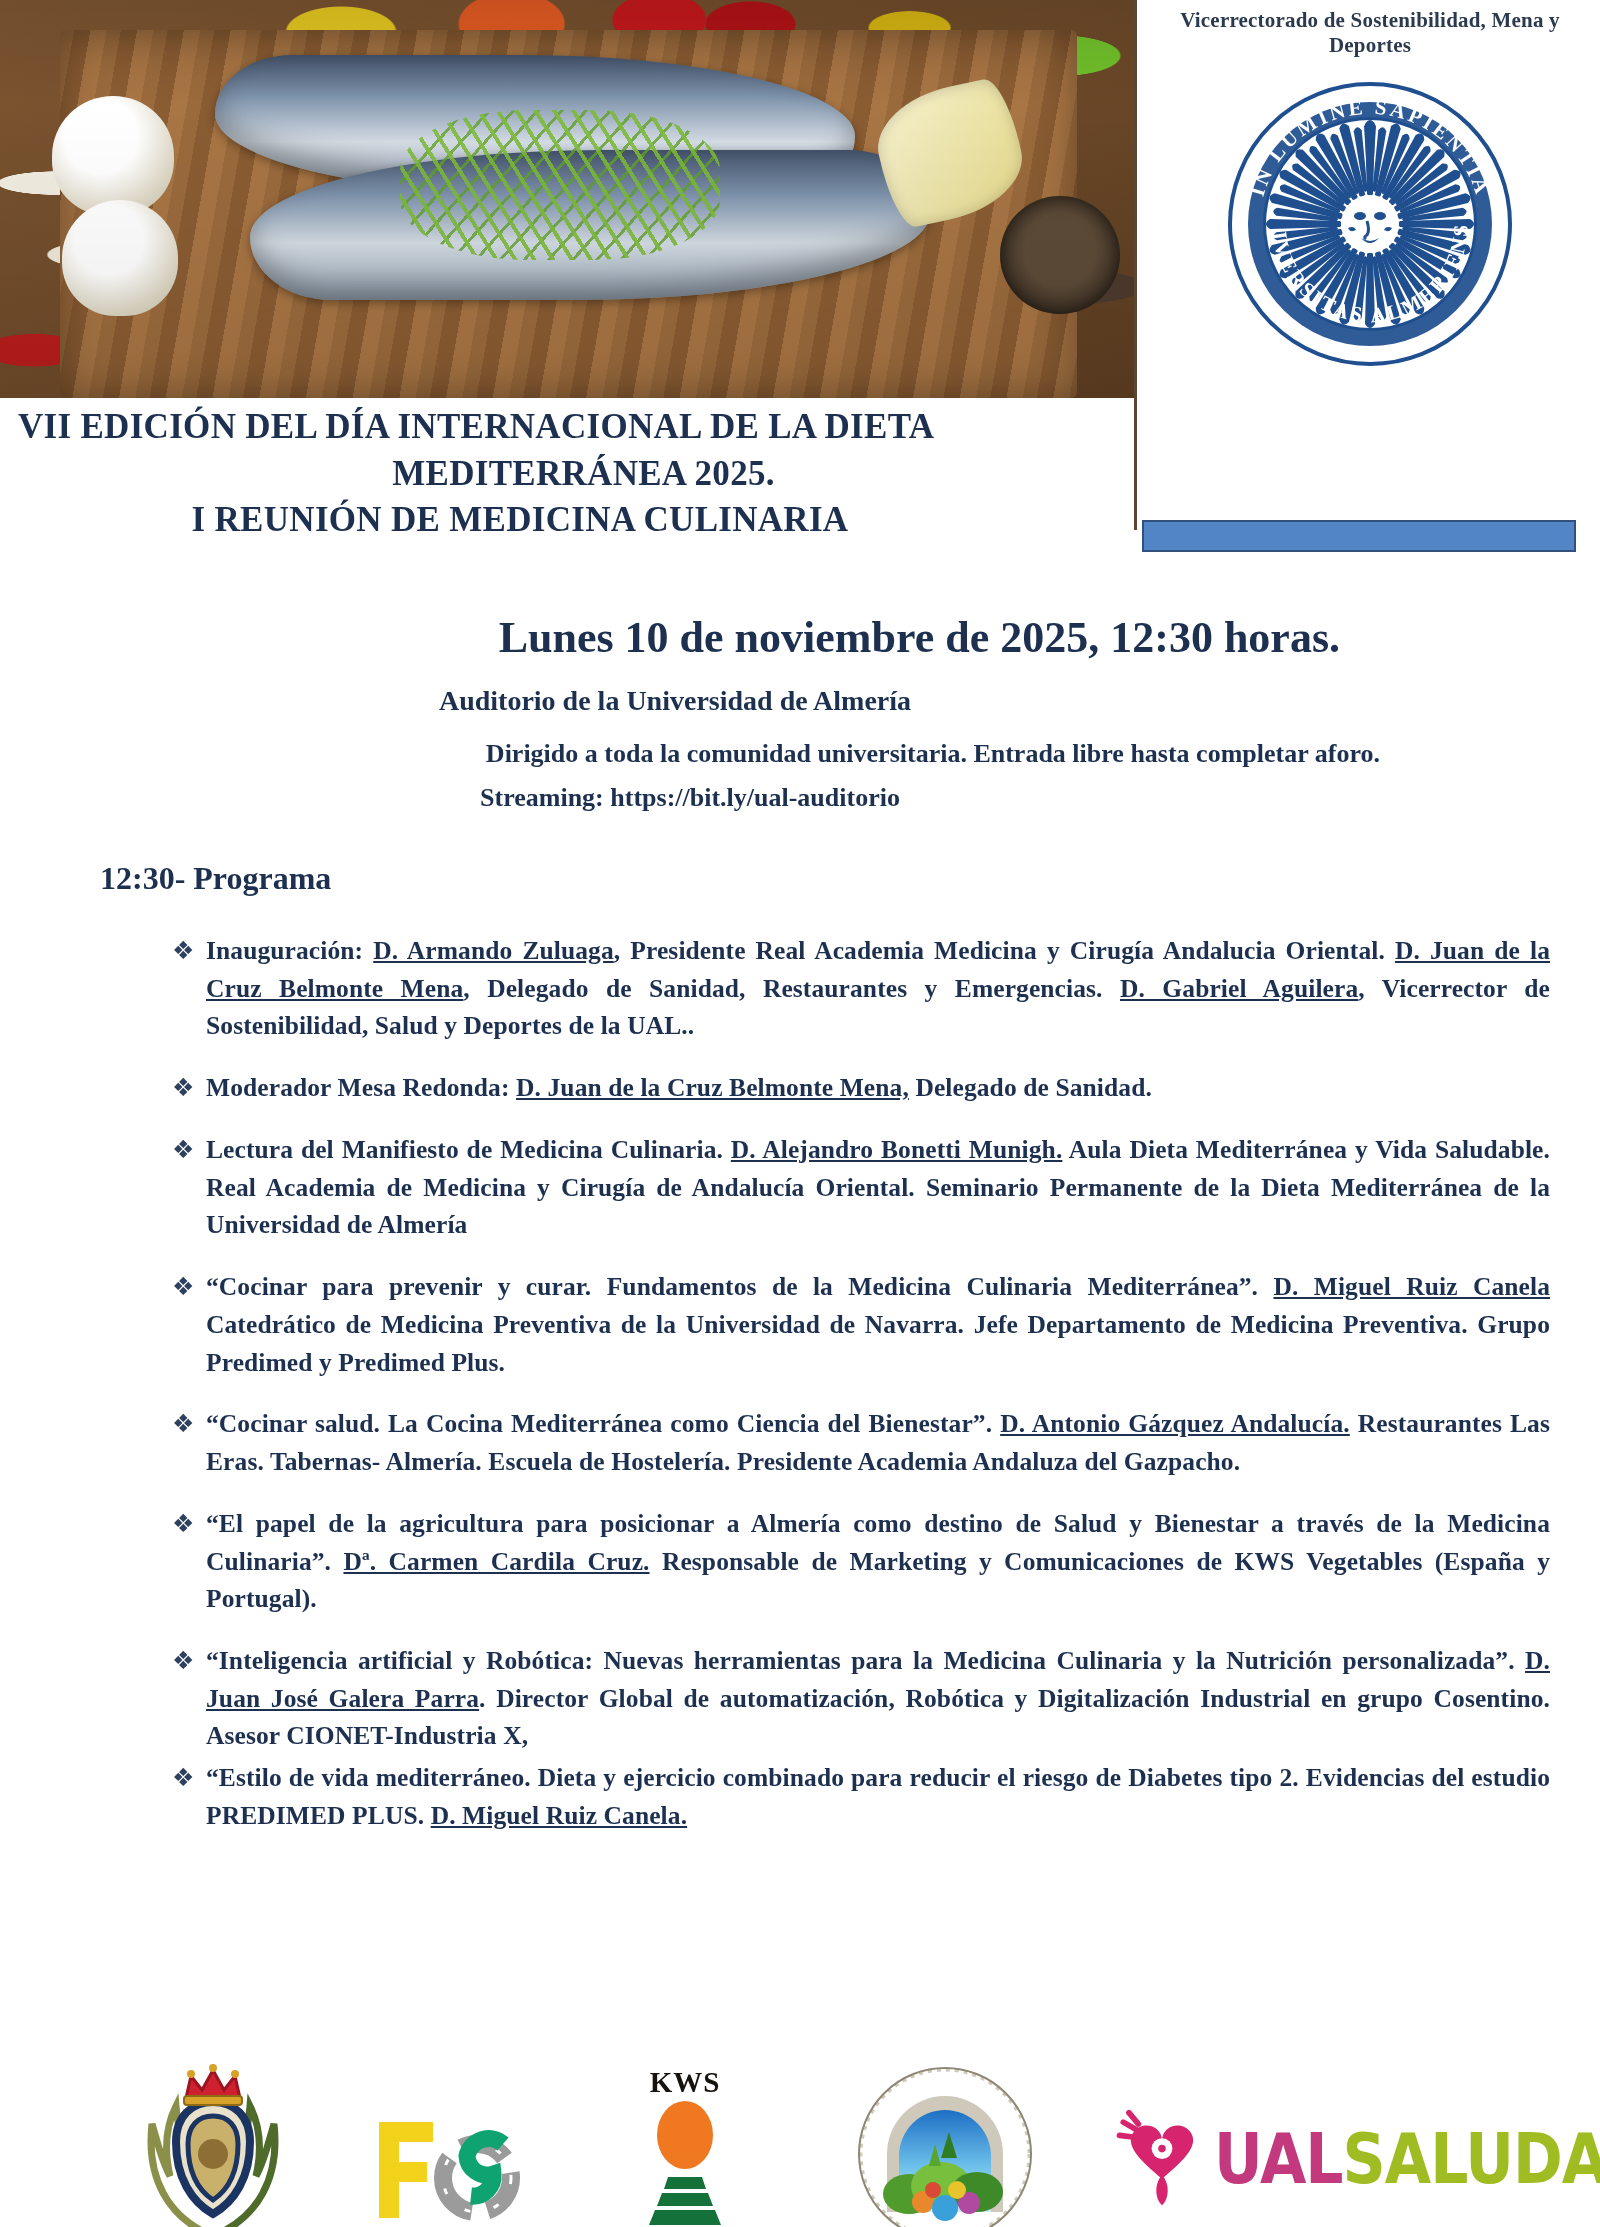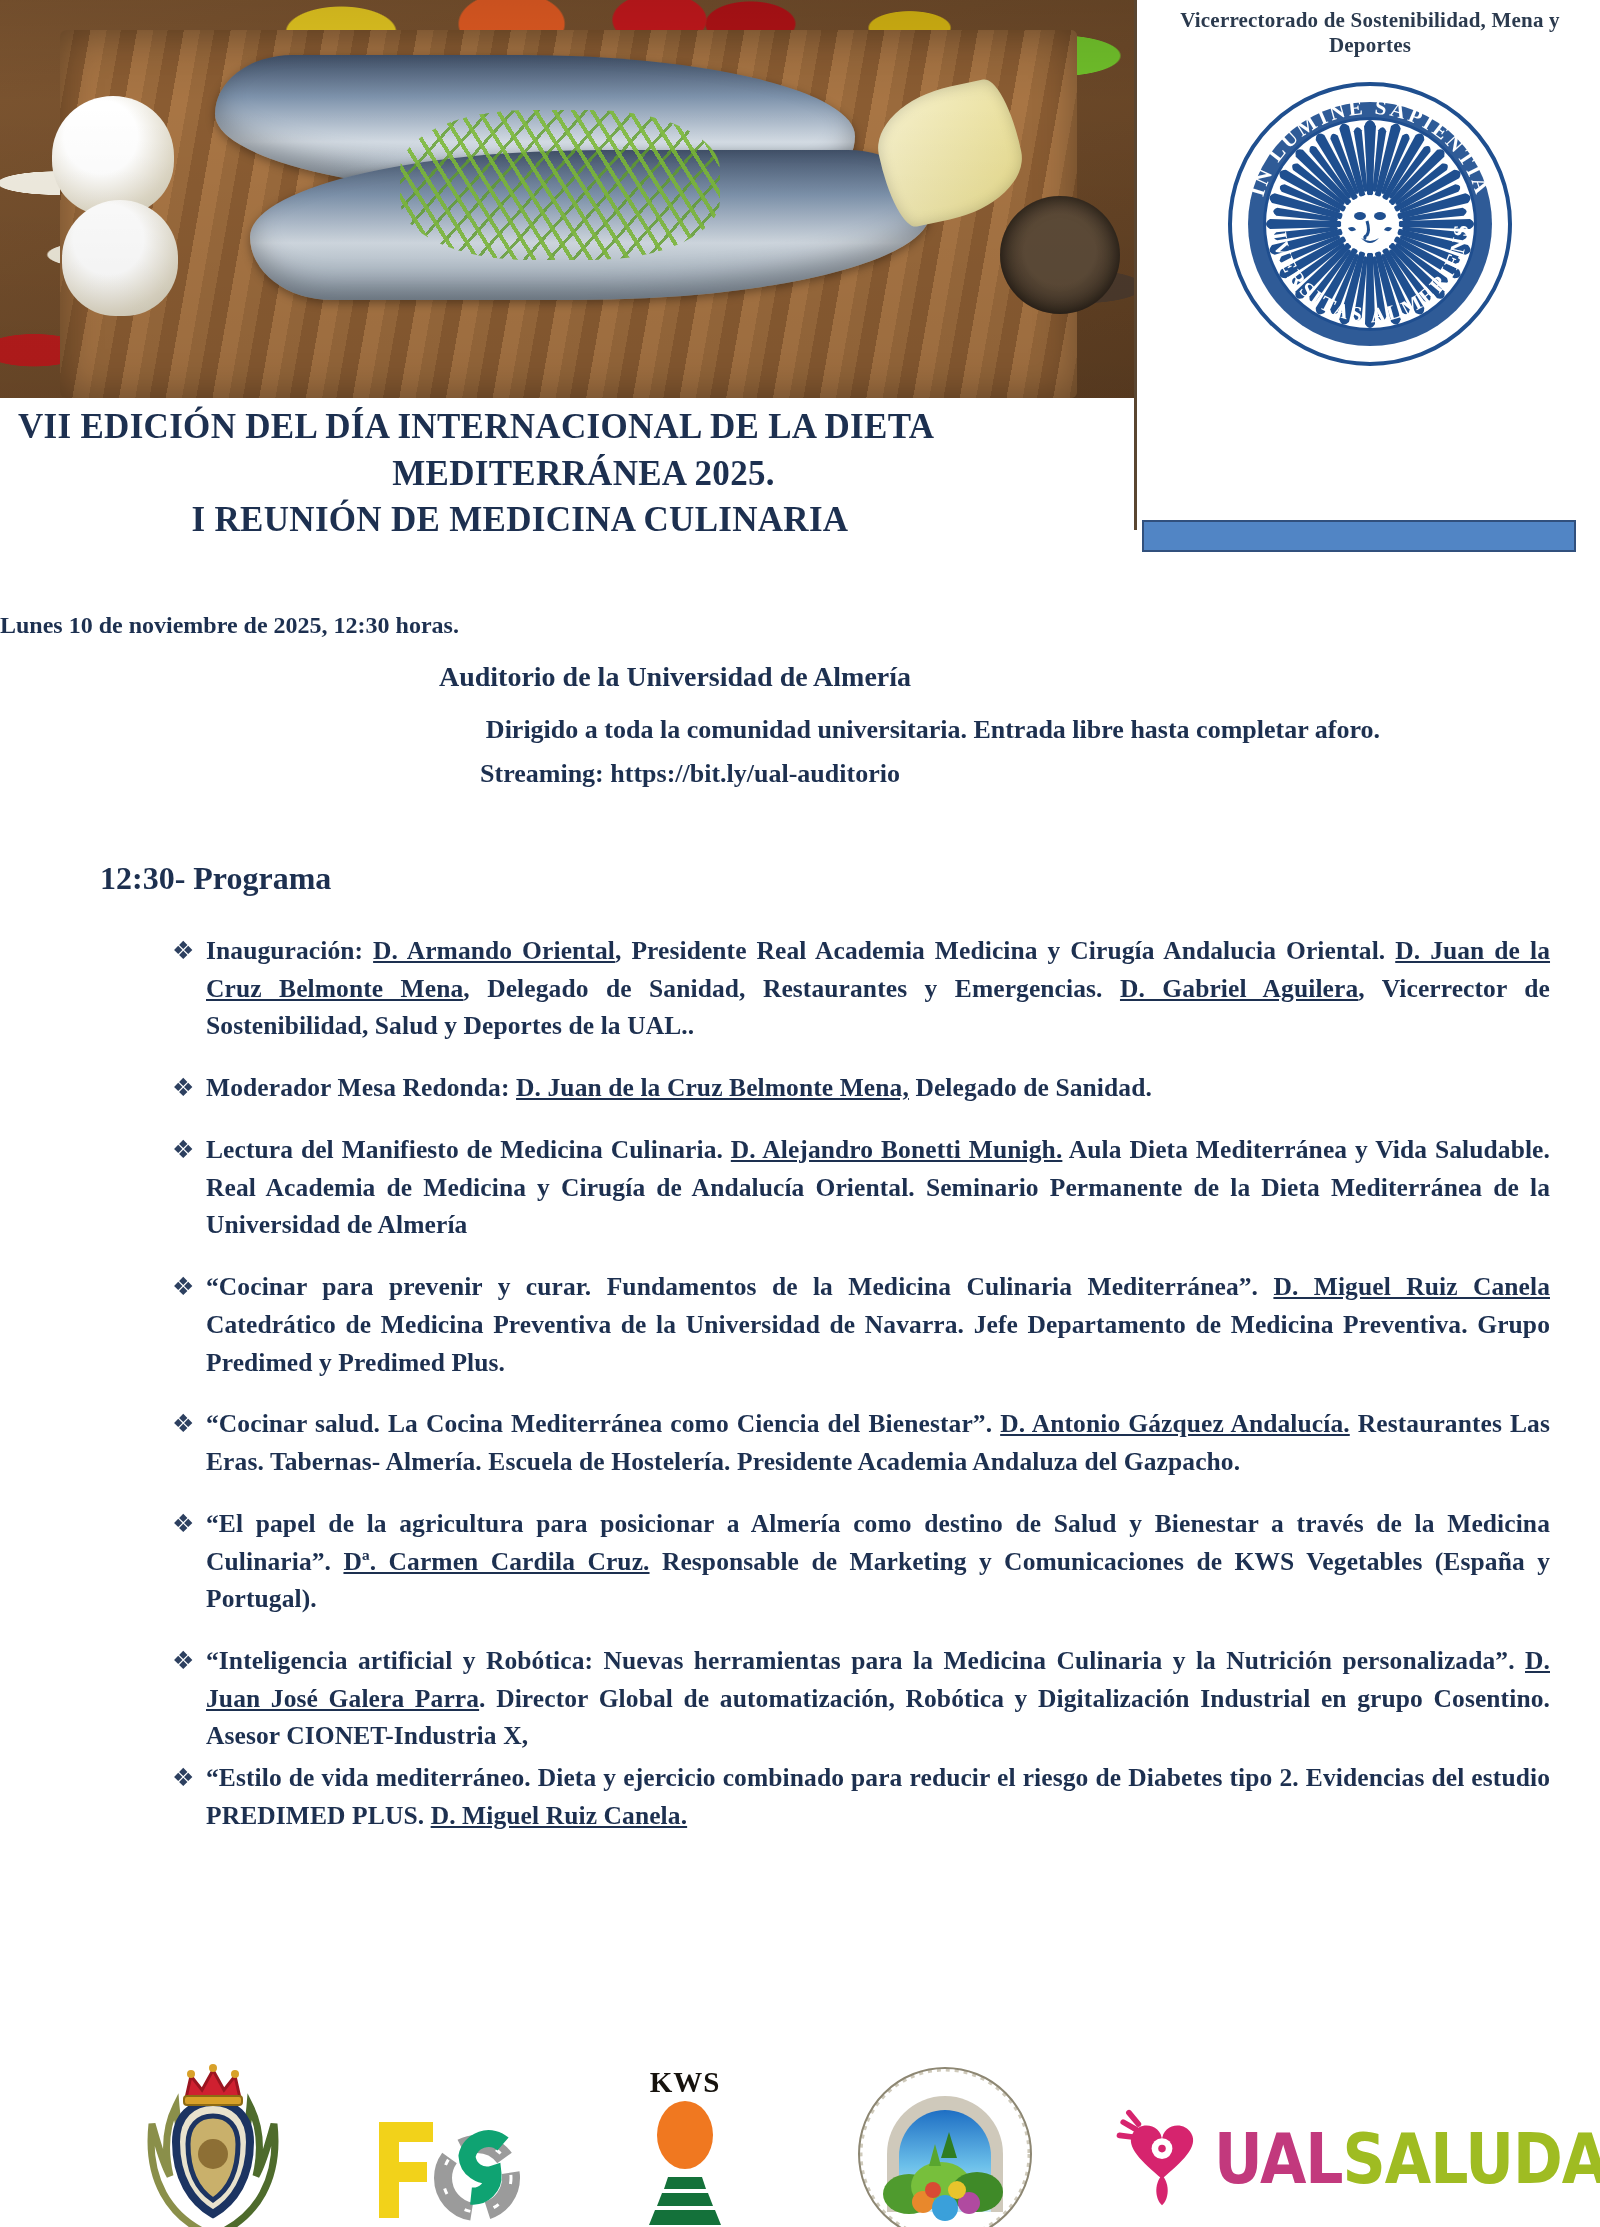--- a/index.html
+++ b/index.html
@@ -144,21 +144,21 @@
     letter-spacing: .3px;
     color: #1d3050;
   }
   .titleblock .ln1 { text-align: left; padding-left: 18px; }
   .titleblock .ln2 { text-align: center; padding-left: 19px; margin-left: 18px;}
   .titleblock .ln3 { text-align: center; padding-right: 90px; }
 
   
   .subblock { position:absolute; left:0; top:612px; width:1600px; }
   .s-date {
-    text-align:left; font-weight:bold; font-size:24px;
+    text-align:right; font-weight:bold; font-size:44px;
     padding-right: 260px; color:#1d3050;
   }
   .s-place {
     text-align:center; font-weight:bold; font-size:28px;
     padding-right: 250px; margin-top: 22px; color:#1d3050;
   }
   .s-note {
     text-align:right; font-weight:bold; font-size:26px;
     padding-right: 220px; margin-top: 22px; color:#1d3050;
   }
@@ -461,21 +461,21 @@
   <div class="s-date">Lunes 10 de noviembre de 2025, 12:30 horas.</div>
   <div class="s-place">Auditorio de la Universidad de Almería</div>
   <div class="s-note">Dirigido a toda la comunidad universitaria. Entrada libre hasta completar aforo.</div>
   <div class="s-stream">Streaming: https://bit.ly/ual-auditorio</div>
 </div>
 
 <div class="prog-head">12:30- Programa</div>
 <div class="prog-list" id="prog-list">
     <div class="item">
       <span class="bullet">❖</span>
-      <span class="txt"><span>Inauguración: </span><u>D. Armando Oriental</u><span>, Presidente Real Academia Medicina y Cirugía Andalucia Oriental. </span><u>D. Juan de la Cruz Belmonte Mena</u><span>, Delegado de Sanidad, Restaurantes y Emergencias. </span><u>D. Gabriel Aguilera</u><span>, Vicerrector de Sostenibilidad, Salud y Deportes de la UAL..</span></span>
+      <span class="txt"><span>Inauguración: </span><u>D. Armando Zuluaga</u><span>, Presidente Real Academia Medicina y Cirugía Andalucia Oriental. </span><u>D. Juan de la Cruz Belmonte Mena</u><span>, Delegado de Sanidad, Restaurantes y Emergencias. </span><u>D. Gabriel Aguilera</u><span>, Vicerrector de Sostenibilidad, Salud y Deportes de la UAL..</span></span>
     </div>
     <div class="item">
       <span class="bullet">❖</span>
       <span class="txt"><span>Moderador Mesa Redonda: </span><u>D. Juan de la Cruz Belmonte Mena,</u><span> Delegado de Sanidad.</span></span>
     </div>
     <div class="item">
       <span class="bullet">❖</span>
       <span class="txt"><span>Lectura del Manifiesto de Medicina Culinaria. </span><u>D. Alejandro Bonetti Munigh.</u><span> Aula Dieta Mediterránea y Vida Saludable. Real Academia de Medicina y Cirugía de Andalucía Oriental. Seminario Permanente de la Dieta Mediterránea de la Universidad de Almería</span></span>
     </div>
     <div class="item">

